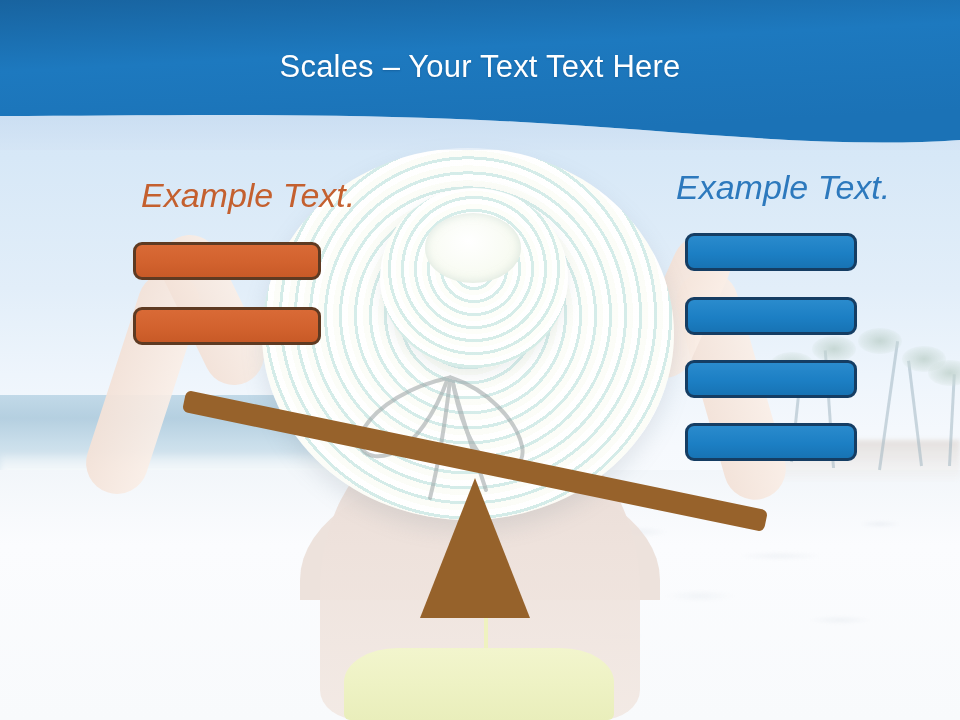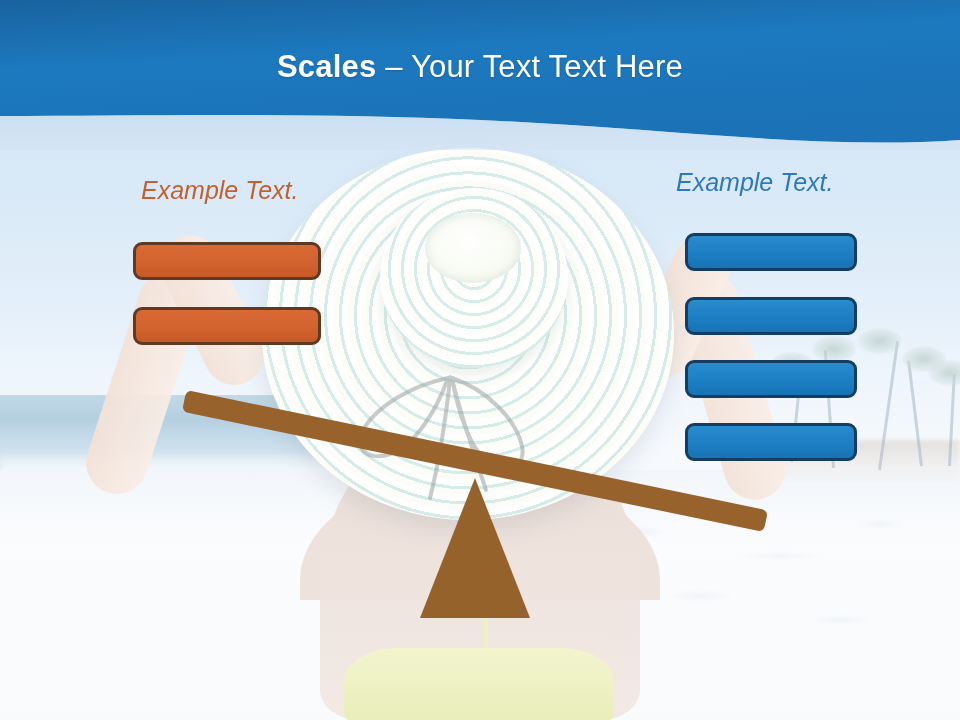--- a/index.html
+++ b/index.html
@@ -210,28 +210,28 @@
     left: 0; top: 50px;
     width: 960px;
     text-align: center;
     color: #ffffff;
     font-size: 31px;
     letter-spacing: .2px;
     line-height: 1.1;
     text-shadow: 0 1px 2px rgba(0,40,80,.25);
     white-space: nowrap;
   }
-  .title .bold { font-weight: bold; }
+  .title .bold { font-weight: normal; }
   .title .rest { font-weight: normal; }
 
   
   .label {
     position: absolute;
     font-style: italic;
-    font-size: 25px;
+    font-size: 34px;
     white-space: nowrap;
   }
   .label-left  { left: 141px; top: 176px; }
   .label-right { left: 676px; top: 168px; }
 
   
   .bar {
     position: absolute;
     border-radius: 9px;
     box-sizing: border-box;

